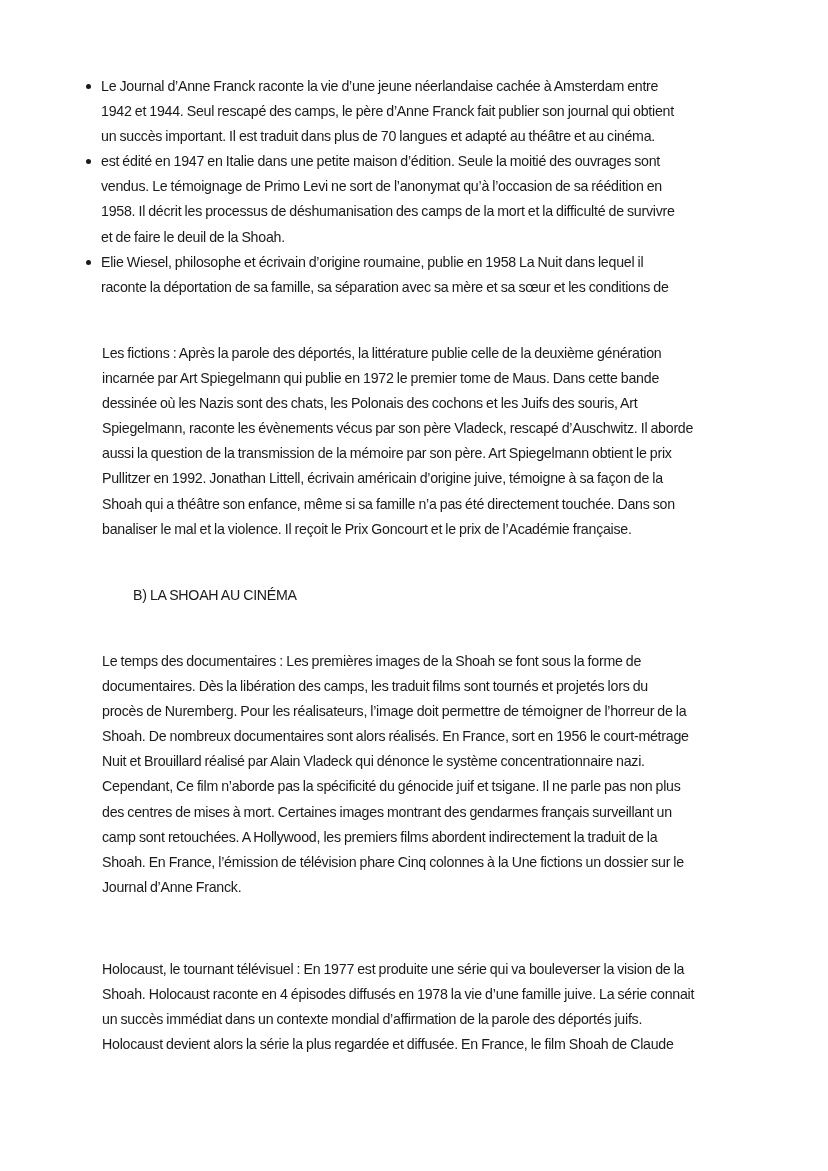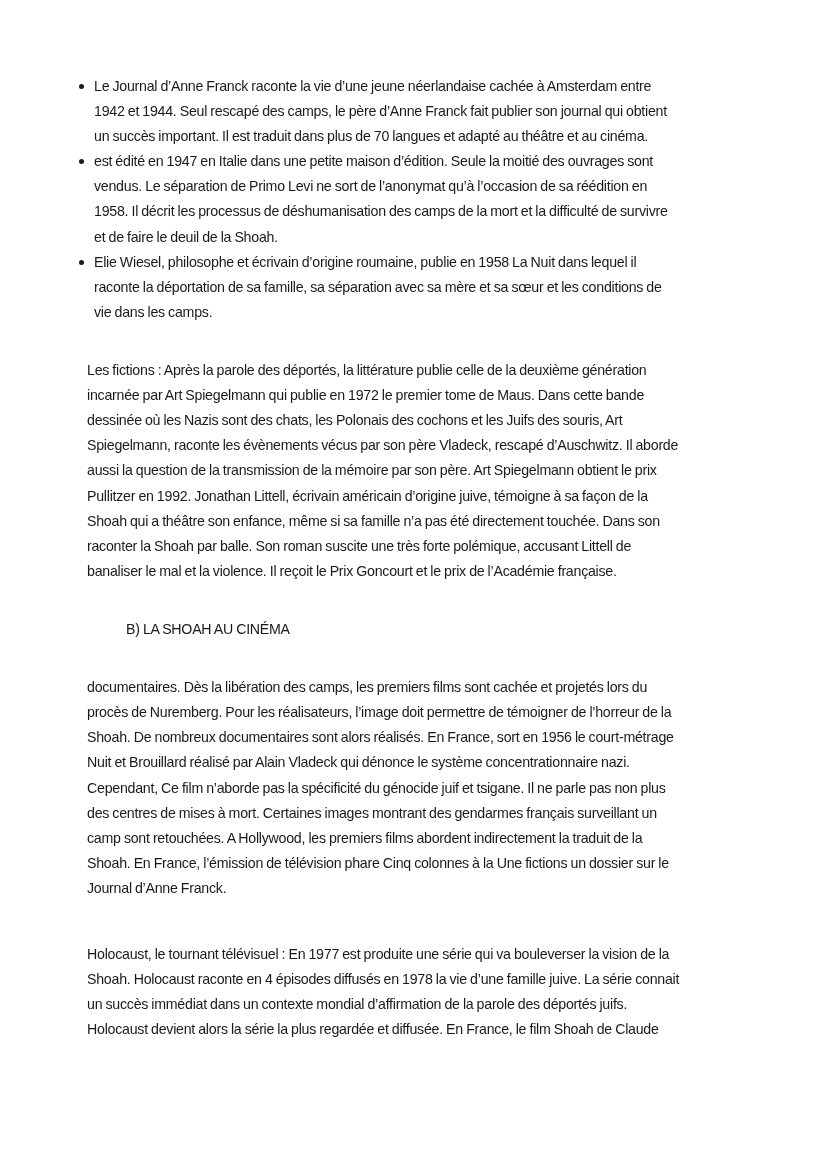--- a/index.html
+++ b/index.html
@@ -18,21 +18,21 @@
     .page {
       position: absolute;
       left: 0;
       top: 0;
       width: 828px;
       height: 1171px;
       background: #ffffff;
     }
     .content {
       position: absolute;
-      left: 79px;
+      left: 86px;
       top: 74px;
       width: 690px;
       font-size: 14.2px;
       letter-spacing: -0.25px;
       word-spacing: -0.5px;
     }
     .line {
       height: 25.1px;
       line-height: 25.1px;
       white-space: nowrap;
@@ -49,21 +49,21 @@
     .bullet-dot {
       position: absolute;
       left: 0;
       top: 10px;
       width: 5px;
       height: 5px;
       border-radius: 50%;
       background: #1a1a1a;
     }
     .para {
-      margin: 8px;
+      margin: 16px;
     }
     .gap {
       height: 25.1px;
     }
     .heading {
       padding-left: 47px;
     }
   </style>
 </head>
 <body>
@@ -74,54 +74,53 @@
     <ul class="bullets">
       <li>
         <span class="bullet-dot"></span>
         <div class="line">Le Journal d’Anne Franck raconte la vie d’une jeune néerlandaise cachée à Amsterdam entre</div>
         <div class="line">1942 et 1944. Seul rescapé des camps, le père d’Anne Franck fait publier son journal qui obtient</div>
         <div class="line">un succès important. Il est traduit dans plus de 70 langues et adapté au théâtre et au cinéma.</div>
       </li>
       <li>
         <span class="bullet-dot"></span>
         <div class="line">est édité en 1947 en Italie dans une petite maison d’édition. Seule la moitié des ouvrages sont</div>
-        <div class="line">vendus. Le séparation de Primo Levi ne sort de l’anonymat qu’à l’occasion de sa réédition en</div>
+        <div class="line">vendus. Le témoignage de Primo Levi ne sort de l’anonymat qu’à l’occasion de sa réédition en</div>
         <div class="line">1958. Il décrit les processus de déshumanisation des camps de la mort et la difficulté de survivre</div>
         <div class="line">et de faire le deuil de la Shoah.</div>
       </li>
       <li>
         <span class="bullet-dot"></span>
         <div class="line">Elie Wiesel, philosophe et écrivain d’origine roumaine, publie en 1958 La Nuit dans lequel il</div>
         <div class="line">raconte la déportation de sa famille, sa séparation avec sa mère et sa sœur et les conditions de</div>
-        <div class="line">vie dans les camps.</div>
       </li>
     </ul>
 
     <div class="gap"></div>
 
     <div class="para">
       <div class="line">Les fictions : Après la parole des déportés, la littérature publie celle de la deuxième génération</div>
       <div class="line">incarnée par Art Spiegelmann qui publie en 1972 le premier tome de Maus. Dans cette bande</div>
       <div class="line">dessinée où les Nazis sont des chats, les Polonais des cochons et les Juifs des souris, Art</div>
       <div class="line">Spiegelmann, raconte les évènements vécus par son père Vladeck, rescapé d’Auschwitz. Il aborde</div>
       <div class="line">aussi la question de la transmission de la mémoire par son père. Art Spiegelmann obtient le prix</div>
       <div class="line">Pullitzer en 1992. Jonathan Littell, écrivain américain d’origine juive, témoigne à sa façon de la</div>
       <div class="line">Shoah qui a théâtre son enfance, même si sa famille n’a pas été directement touchée. Dans son</div>
-      <div class="line">raconter la Shoah par balle. Son roman suscite une très forte polémique, accusant Littell de</div>
       <div class="line">banaliser le mal et la violence. Il reçoit le Prix Goncourt et le prix de l’Académie française.</div>
     </div>
 
     <div class="gap"></div>
 
     <div class="line heading">B) LA SHOAH AU CINÉMA</div>
 
     <div class="gap"></div>
 
     <div class="para">
-      <div class="line">documentaires. Dès la libération des camps, les premiers films sont cachée et projetés lors du</div>
+      <div class="line">Le temps des documentaires : Les premières images de la Shoah se font sous la forme de</div>
+      <div class="line">documentaires. Dès la libération des camps, les traduit films sont tournés et projetés lors du</div>
       <div class="line">procès de Nuremberg. Pour les réalisateurs, l’image doit permettre de témoigner de l’horreur de la</div>
       <div class="line">Shoah. De nombreux documentaires sont alors réalisés. En France, sort en 1956 le court-métrage</div>
       <div class="line">Nuit et Brouillard réalisé par Alain Vladeck qui dénonce le système concentrationnaire nazi.</div>
       <div class="line">Cependant, Ce film n’aborde pas la spécificité du génocide juif et tsigane. Il ne parle pas non plus</div>
       <div class="line">des centres de mises à mort. Certaines images montrant des gendarmes français surveillant un</div>
       <div class="line">camp sont retouchées. A Hollywood, les premiers films abordent indirectement la traduit de la</div>
       <div class="line">Shoah. En France, l’émission de télévision phare Cinq colonnes à la Une fictions un dossier sur le</div>
       <div class="line">Journal d’Anne Franck.</div>
     </div>
 

